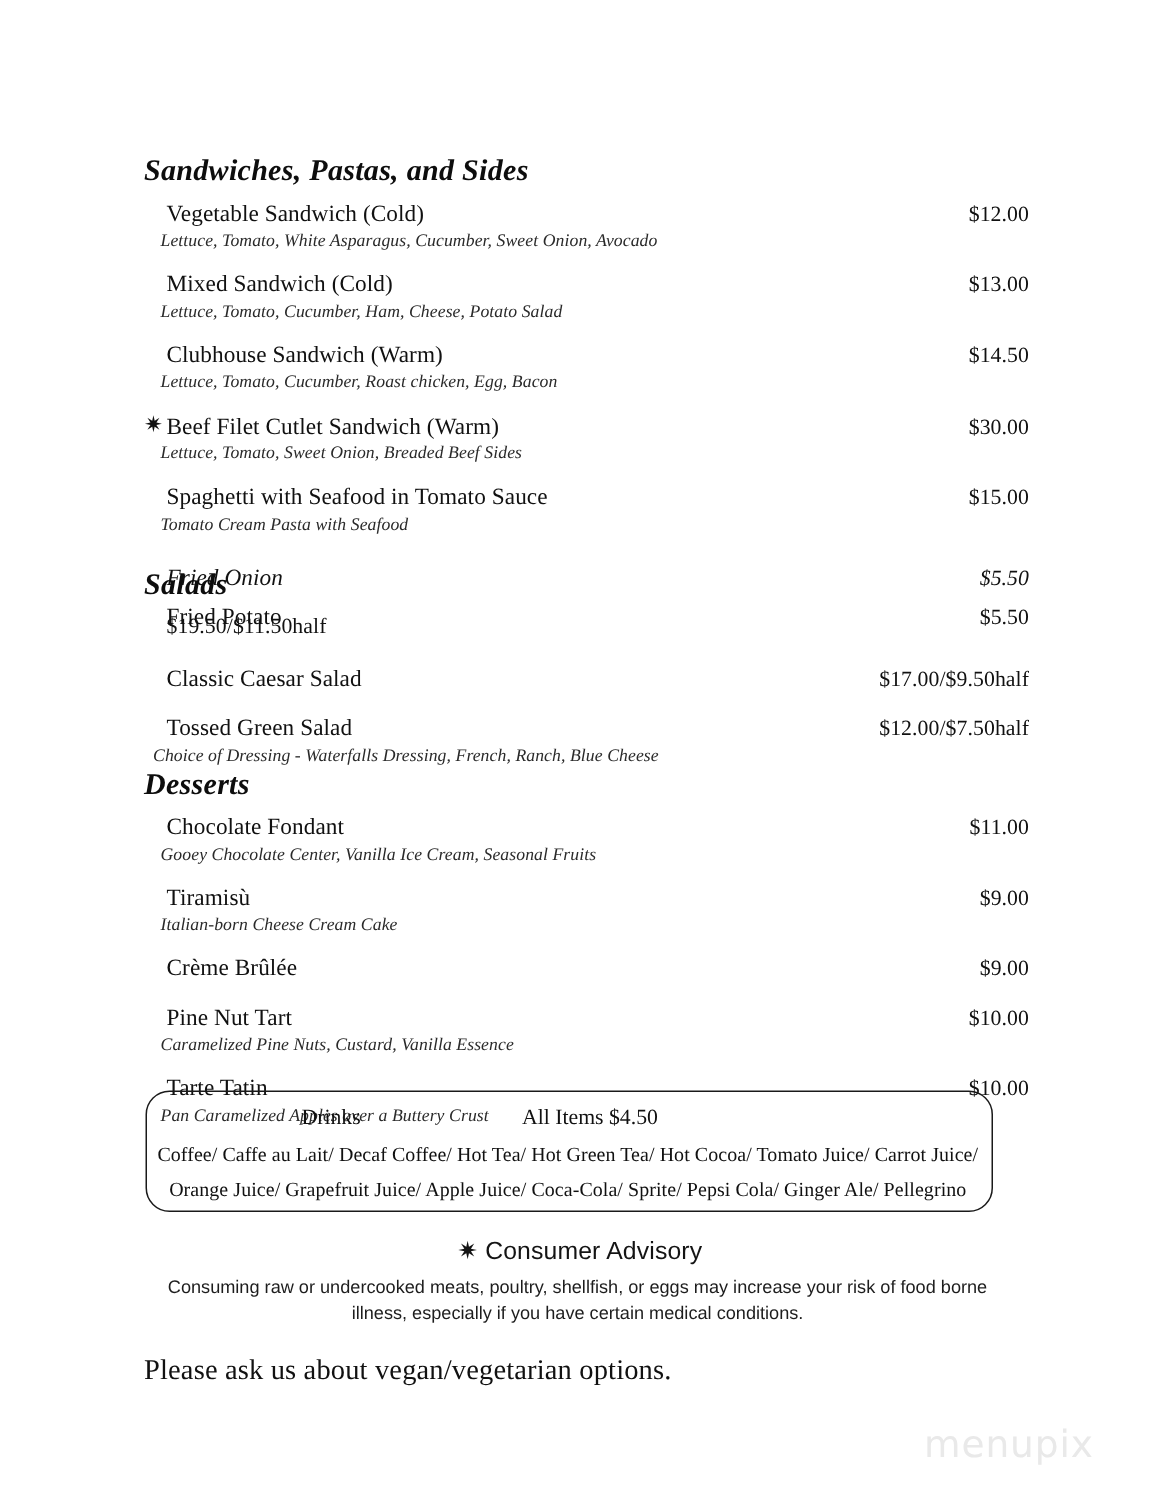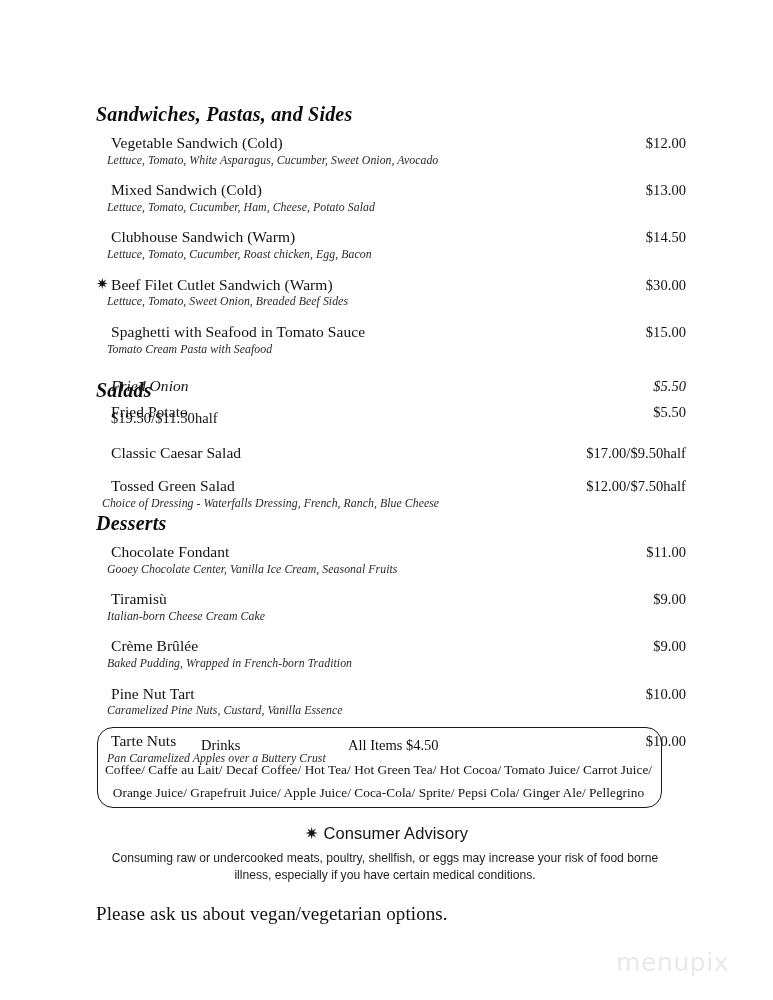--- a/index.html
+++ b/index.html
@@ -295,34 +295,33 @@
           <span class="item-price">$9.00</span>
         </div>
         <div class="item-desc">Italian-born Cheese Cream Cake</div>
       </div>
 
       <div class="item spaced-top">
         <div class="item-head">
           <span class="item-name">Crème Brûlée</span>
           <span class="item-price">$9.00</span>
         </div>
-        <div class="item-desc">Baked Pudding, Wrapped in French-born Tradition</div>
       </div>
 
       <div class="item spaced-top">
         <div class="item-head">
           <span class="item-name">Pine Nut Tart</span>
           <span class="item-price">$10.00</span>
         </div>
         <div class="item-desc">Caramelized Pine Nuts, Custard, Vanilla Essence</div>
       </div>
 
       <div class="item spaced-top">
         <div class="item-head">
-          <span class="item-name">Tarte Nuts</span>
+          <span class="item-name">Tarte Tatin</span>
           <span class="item-price">$10.00</span>
         </div>
         <div class="item-desc">Pan Caramelized Apples over a Buttery Crust</div>
       </div>
 
     </div>
   </div>
 
   <div class="drinks-box">
     <div class="drinks-header">

